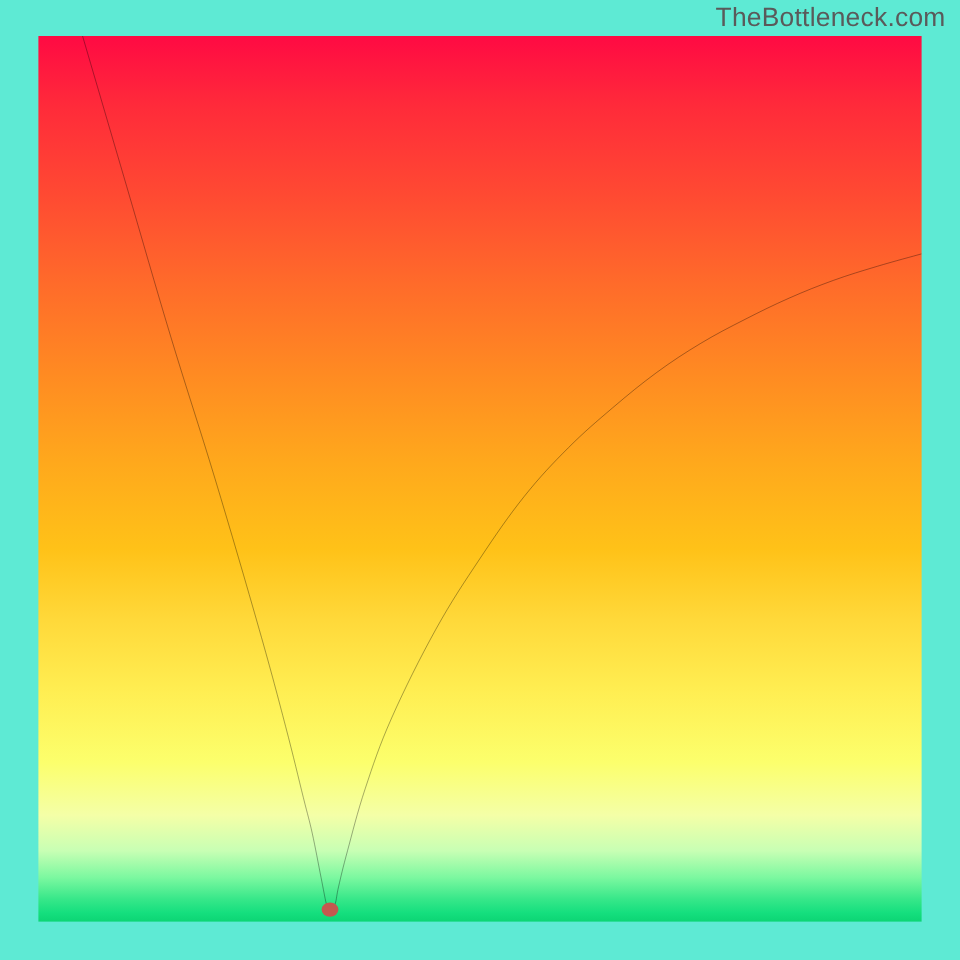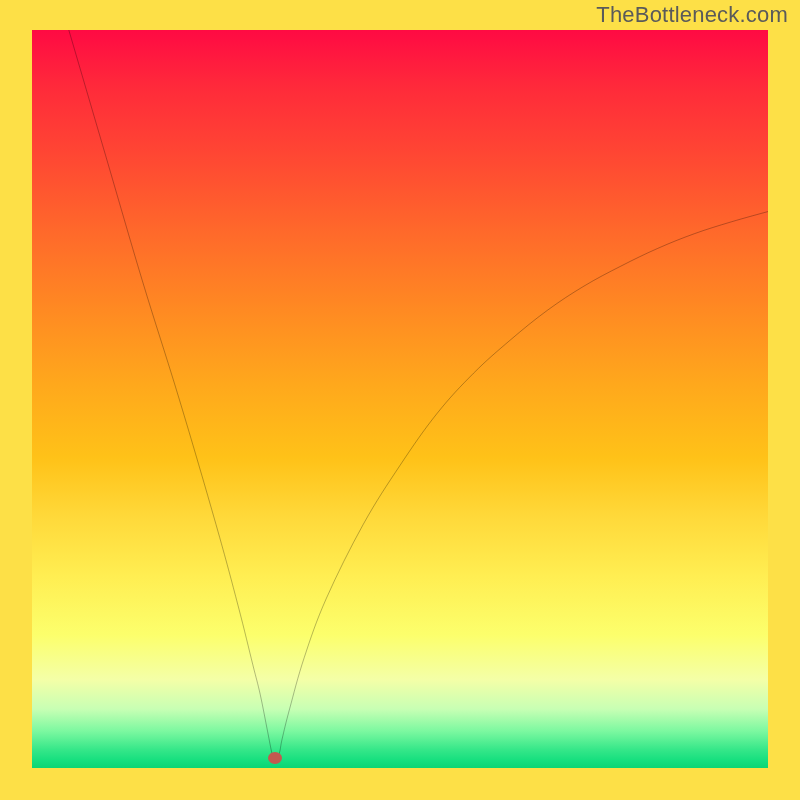--- a/index.html
+++ b/index.html
@@ -8,21 +8,21 @@
     width: 800px;
     height: 800px;
     overflow: hidden;
     background: #000;
     font-family: Arial, Helvetica, sans-serif;
   }
   .frame {
     position: relative;
     width: 800px;
     height: 800px;
-    background: #fde047;
+    background: #5eead4;
   }
   .watermark {
     position: absolute;
     top: 2px;
     right: 12px;
     color: #5a5a5a;
     font-size: 22px;
     font-weight: 500;
     letter-spacing: 0.2px;
     z-index: 4;

